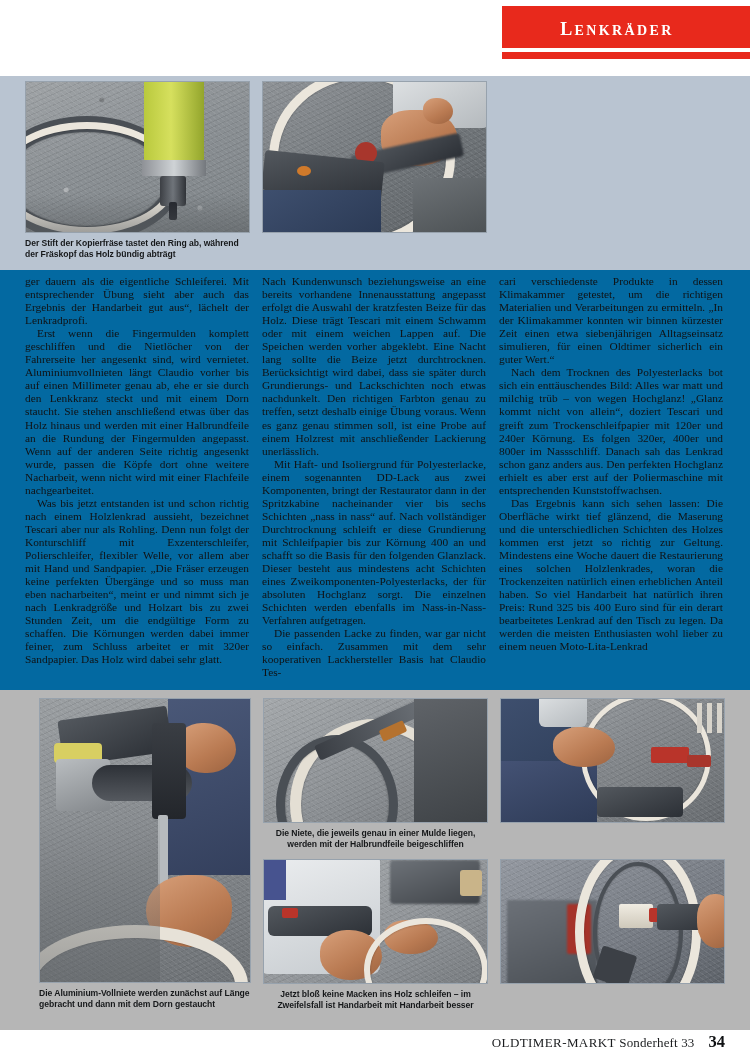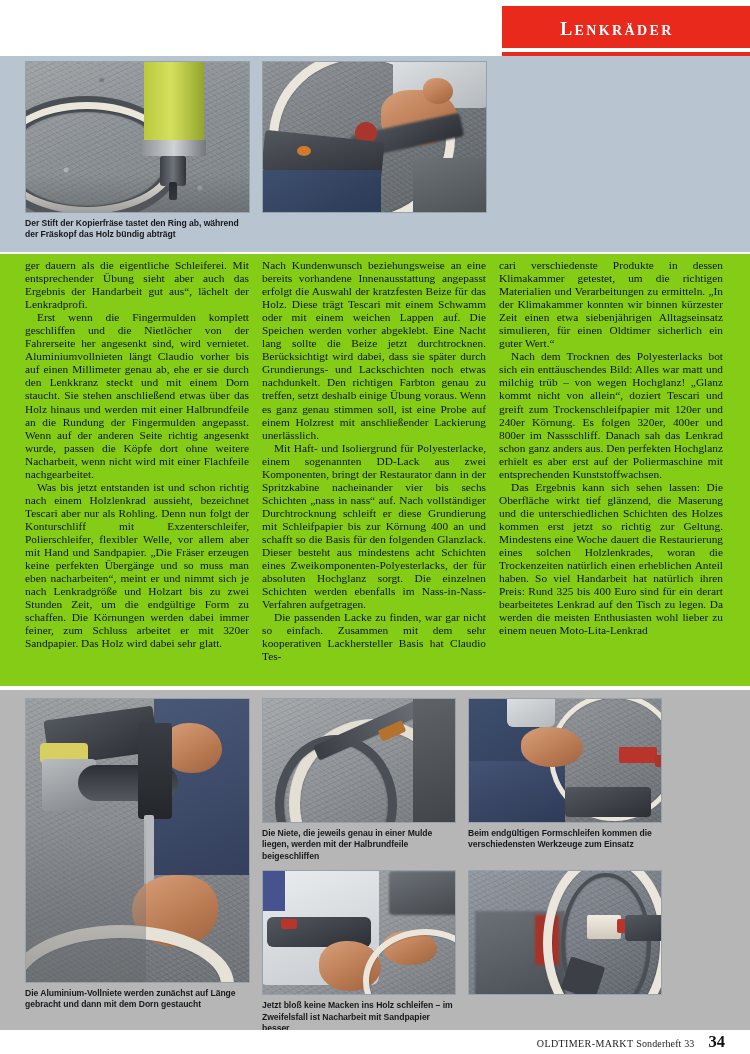--- a/index.html
+++ b/index.html
@@ -37,21 +37,21 @@
     padding-right: 18px;
   }
   .header-title::first-letter { font-size: 26px; }
   .header-bar2 {
     position: absolute; left: 502px; top: 52px; width: 248px; height: 7px;
     background: #e8291c;
   }
 
   
   .top-band {
-    position: absolute; left: 0; top: 56px; width: 750px; height: 196px;
+    position: absolute; left: 0; top: 76px; width: 750px; height: 196px;
     background: #b9c4d1;
   }
   .top-band .inner {
     position: absolute; left: 25px; top: 5px; width: 700px; height: 186px;
     display: flex; gap: 12px;
   }
   .photo-col { width: 225px; display: flex; flex-direction: column; }
   .photo {
     position: relative; overflow: hidden;
     background: #8d8f92;
@@ -62,22 +62,22 @@
     font-weight: bold;
     font-size: 8.6px;
     line-height: 11.4px;
     color: #16181a;
     padding-top: 5px;
     letter-spacing: -0.05px;
   }
 
   
   .body-zone {
-    position: absolute; left: 0; top: 254px; width: 750px; height: 432px;
-    background: #84cc16;
+    position: absolute; left: 0; top: 270px; width: 750px; height: 432px;
+    background: #0369a1;
   }
   .cols {
     position: absolute; left: 25px; top: 5px; width: 700px;
     display: flex; gap: 13px;
   }
   .col { width: 224px; }
   .col p {
     font-family: "Liberation Serif", serif;
     font-size: 11.35px;
     line-height: 13.05px;
@@ -90,37 +90,37 @@
   
   .bottom-band {
     position: absolute; left: 0; top: 690px; width: 750px; height: 340px;
     background: #b6b6b6;
   }
   .bottom-inner {
     position: absolute; left: 25px; top: 8px; width: 700px; height: 326px;
     display: flex; gap: 12px;
   }
   .bcol { display: flex; flex-direction: column; }
-  .bcol-left { width: 225px; }
+  .bcol-left { width: 225px; margin-left: 14px; }
   .bcol-right { width: 463px; display: flex; flex-direction: column; gap: 8px; }
   .brow { display: flex; gap: 12px; }
-  .bcell { width: 194px; display: flex; flex-direction: column; }
+  .bcell { width: 225px; display: flex; flex-direction: column; text-align: center; }
 
   
   .footer {
     position: absolute; left: 0; top: 1030px; width: 750px; height: 24px;
     background: #ffffff;
   }
   .footer-inner {
     position: absolute; right: 25px; top: 2px;
     display: flex; align-items: baseline; gap: 14px;
   }
   .footer-text {
     font-family: "Liberation Serif", serif;
-    font-size: 10px;
+    font-size: 13px;
     letter-spacing: 0.15px;
     color: #1a1c1e;
   }
   .footer-text .mk { font-variant: small-caps; letter-spacing: 0.4px; }
   .footer-page {
     font-family: "Liberation Serif", serif;
     font-weight: bold;
     font-size: 16.5px;
     color: #0f1113;
   }
@@ -297,40 +297,39 @@
               <div class="ring" style="left:80px; top:-6px; width:130px; height:128px; border-width:5px;"></div>
               <div class="hand" style="left:52px; top:28px; width:62px; height:40px;"></div>
               <div class="sleeve" style="left:38px; top:-6px; width:48px; height:34px;"></div>
               <div class="red-part" style="left:150px; top:48px; width:38px; height:16px;"></div>
               <div class="red-part" style="left:186px; top:56px; width:24px; height:12px; background:#a8362c;"></div>
               <div class="ph" style="left:196px;top:4px;width:5px;height:30px;background:#d8d4cb;"></div>
               <div class="ph" style="left:206px;top:4px;width:5px;height:30px;background:#d8d4cb;"></div>
               <div class="ph" style="left:216px;top:4px;width:5px;height:30px;background:#d8d4cb;"></div>
               <div class="tool-body" style="left:96px; top:88px; width:86px; height:30px;"></div>
             </div>
-            <div class="cap">Beim endgültigen Formschleifen kommen die verschiedensten Werkzeuge zum Einsatz</div>
           </div>
         </div>
 
         <div class="brow">
           <div class="bcell">
             <div class="photo" style="height:125px">
               <div class="concrete" style="background:linear-gradient(150deg,#a8acaf,#8f9397 60%,#787c80);"></div>
               <div class="grain"></div>
               <div class="sleeve" style="left:-4px; top:-6px; width:120px; height:120px; border-radius:8px; background:linear-gradient(160deg,#eceef0,#c6cbcf);"></div>
               <div class="denim" style="left:-4px; top:-6px; width:26px; height:46px; background:#47538f;"></div>
               <div class="tool-body" style="left:4px; top:46px; width:104px; height:30px; border-radius:6px;"></div>
               <div class="red-part" style="left:18px; top:48px; width:16px; height:10px;"></div>
               <div class="hand" style="left:56px; top:70px; width:62px; height:50px;"></div>
               <div class="hand" style="left:120px; top:60px; width:54px; height:34px;"></div>
               <div class="ring" style="left:100px; top:58px; width:124px; height:104px; border-width:6px;"></div>
               <div class="tool-body blur" style="left:126px; top:0px; width:90px; height:44px; background:linear-gradient(160deg,#6d7278,#3f4348);"></div>
               <div class="ph" style="left:196px;top:10px;width:22px;height:26px;background:#c9b489;border-radius:3px;"></div>
             </div>
-            <div class="cap">Jetzt bloß keine Macken ins Holz schleifen – im Zweifelsfall ist Nacharbeit mit Sandpapier besser</div>
+            <div class="cap">Jetzt bloß keine Macken ins Holz schleifen – im Zweifelsfall ist Handarbeit mit Handarbeit besser</div>
           </div>
 
           <div class="bcell">
             <div class="photo" style="height:125px">
               <div class="concrete" style="background:linear-gradient(150deg,#9398a0,#777c84 60%,#5e636a);"></div>
               <div class="grain"></div>
               <div class="ph blur" style="left:6px;top:40px;width:90px;height:85px;background:linear-gradient(160deg,#6c7178,#4a4f55);"></div>
               <div class="red-part blur" style="left:66px; top:44px; width:24px; height:50px; background:#a5332a;"></div>
               <div class="ring" style="left:74px; top:-18px; width:126px; height:180px; border-width:9px;"></div>
               <div class="ring ring-dark" style="left:92px; top:2px; width:90px; height:142px; border-width:4px;"></div>

